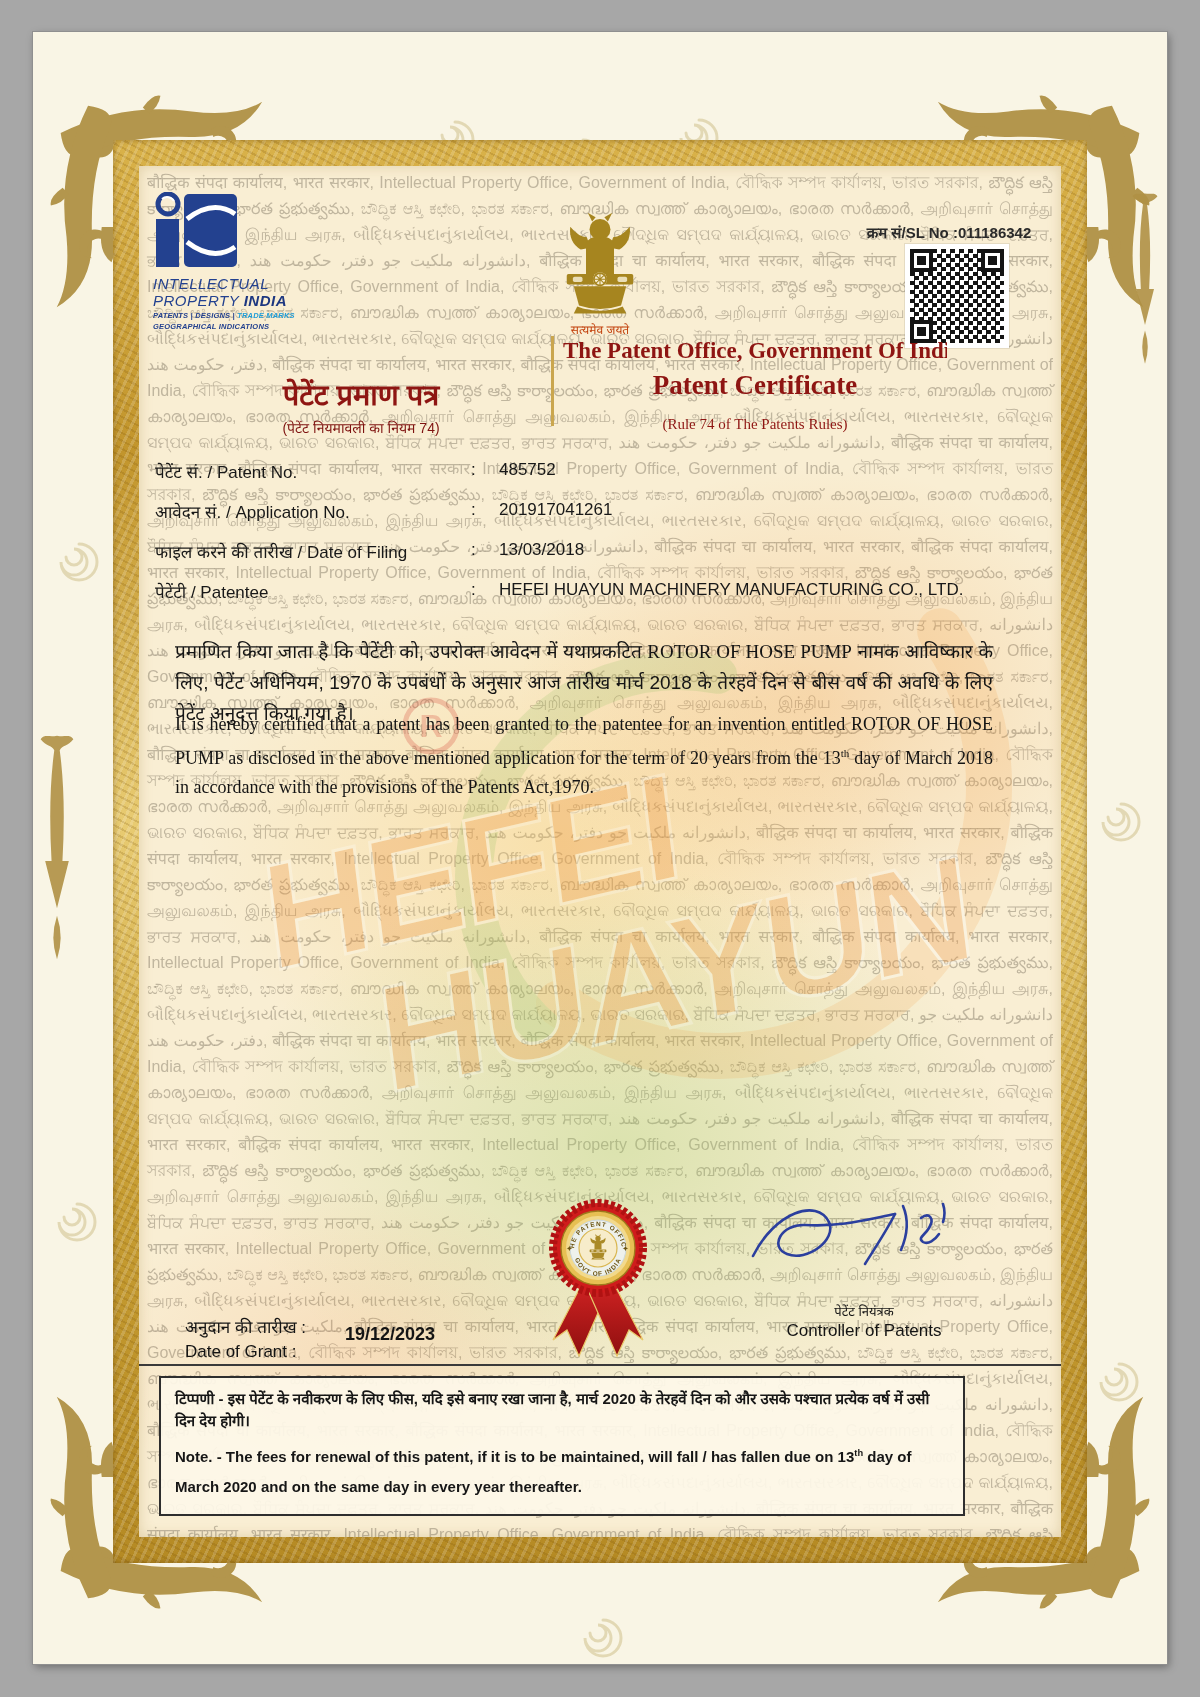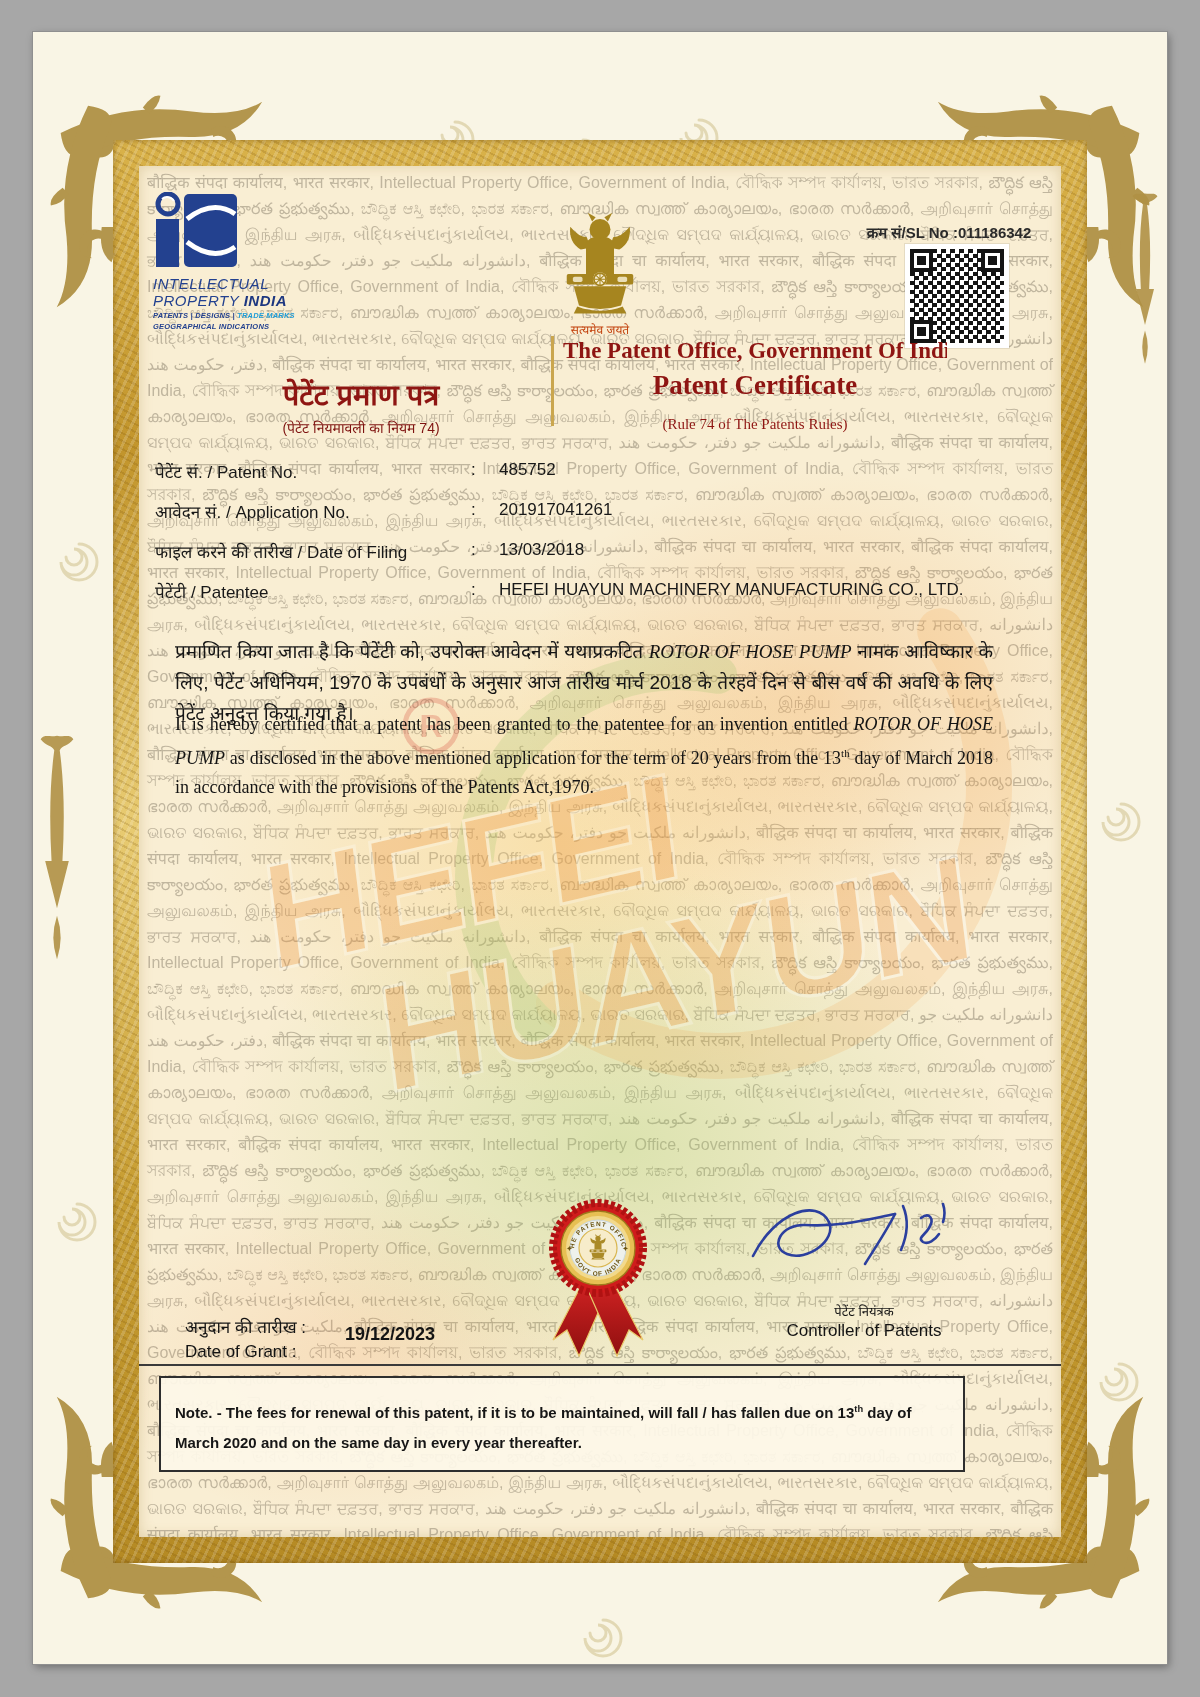--- a/index.html
+++ b/index.html
@@ -58,21 +58,21 @@
   .t-en2{top:204px;font-size:27px;font-weight:bold;}
   .t-en3{top:250px;font-size:15px;}
   .frow{left:16px;width:890px;height:24px;font-size:17px;color:#181818;}
   .frow .lbl{position:absolute;left:0;top:0;white-space:nowrap;}
   .frow .col{position:absolute;left:316px;top:0;}
   .frow .val{position:absolute;left:344px;top:0;white-space:nowrap;font-weight:normal;}
   .fr1{top:294px;} .fr2{top:334px;text-align:center;} .fr3{top:374px;} .fr4{top:414px;}
   .para-hi{left:36px;top:470px;width:818px;font-size:19px;line-height:31px;text-align:justify;color:#141414;}
   .para-en{left:36px;top:544px;width:818px;font-size:18px;line-height:29px;text-align:justify;color:#141414;
            font-family:"Liberation Serif",serif;}
-  .inv{font-style:italic;font-family:"Liberation Serif",serif;}
+  .inv{font-family:"Liberation Serif",serif;}
   sup{font-size:62%;}
   .seal{left:384px;top:1028px;width:150px;height:174px;}
   .grant{left:46px;top:1150px;font-size:17px;color:#141414;line-height:24px;white-space:nowrap;}
   .grant-val{left:206px;top:1158px;font-size:18px;color:#141414;font-weight:bold;white-space:nowrap;}
   .sig{left:598px;top:1012px;width:230px;height:110px;}
   .controller{left:560px;top:1138px;width:330px;text-align:center;color:#141414;}
   .controller .c-hi{font-size:13px;line-height:16px;}
   .controller .c-en{font-size:17px;line-height:22px;}
   .hr{left:0;top:1198px;width:922px;height:2px;background:#3a3a3a;}
   .note{left:20px;top:1210px;width:806px;box-sizing:border-box;border:2px solid #2e2e2e;
@@ -313,20 +313,21 @@
             <path d="M206,26 c2,6 2,12 0,18"></path>
           </g>
         </svg>
         <div class="ct controller">
           <div class="c-hi">पेटेंट नियंत्रक</div>
           <div class="c-en">Controller of Patents</div>
         </div>
 
         <div class="ct hr"></div>
         <div class="ct note">
+          <div class="n-hi">टिप्पणी - इस पेटेंट के नवीकरण के लिए फीस, यदि इसे बनाए रखा जाना है, मार्च 2020 के तेरहवें दिन को और उसके पश्चात प्रत्येक वर्ष में उसी दिन देय होगी।</div>
           <div class="n-en">
             <span>Note. - The fees for renewal of this patent, if it is to be maintained, will fall / has fallen due on 13</span><sup>th</sup><span> day of March 2020 and on the same day in every year thereafter.</span>
           </div>
         </div>
 
       </div>
     </div>
   </div>
 </div>
 

